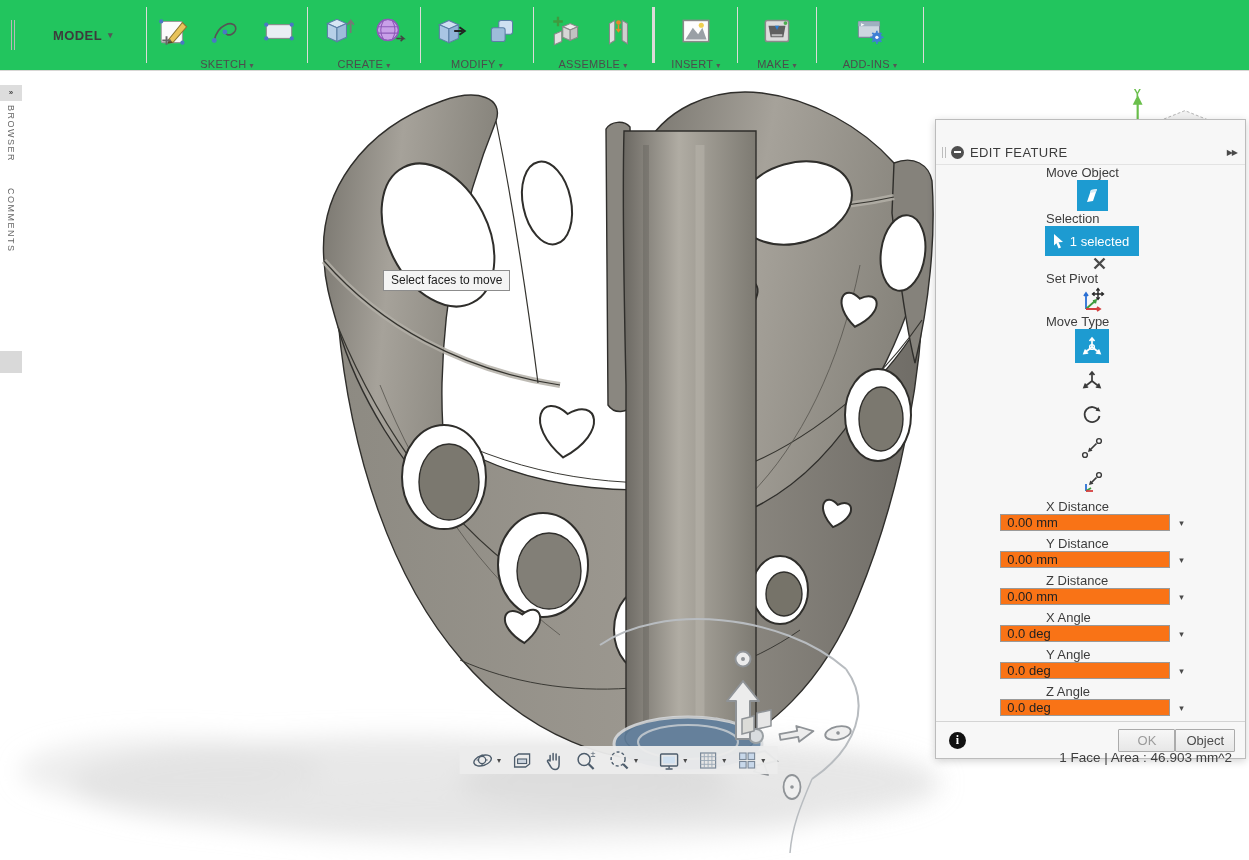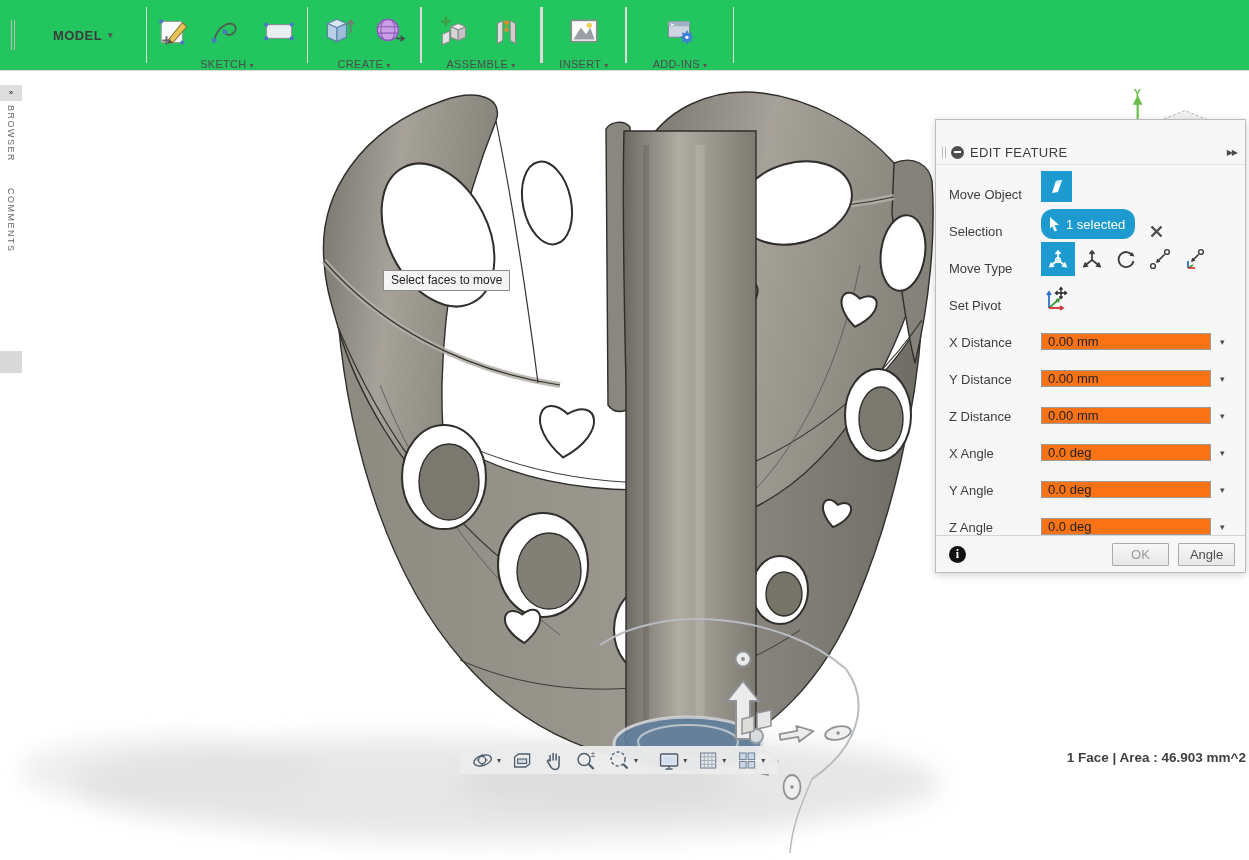--- a/index.html
+++ b/index.html
@@ -47,53 +47,53 @@
   .dialog { position:absolute; left:935px; top:119px; width:311px; background:#f7f7f7;
     border:1px solid #bcbcbc; box-shadow:0 2px 8px rgba(0,0,0,.18); font-size:13px; color:#3d3d3d; }
   .dlg-header { height:25px; display:flex; align-items:center; padding:0 8px 0 6px;
     border-bottom:1px solid #e3e3e3; cursor:move;margin-top:20px; }
   .dlg-grip { display:flex; gap:2px; margin-right:5px; }
   .dlg-grip i { width:1px; height:11px; background:#bdbdbd; display:block; }
   .dlg-collapse { width:13px; height:13px; border-radius:50%; background:#4f4f4f; position:relative; margin-right:6px; cursor:pointer; flex:none; }
   .dlg-collapse::after { content:""; position:absolute; left:3px; top:5.5px; width:7px; height:2px; background:#fff; }
   .dlg-title { letter-spacing:.4px; color:#3c3c3c; }
   .dlg-expand { margin-left:auto; font-size:8px; color:#4a4a4a; letter-spacing:-1px; cursor:pointer; }
-  .dlg-row { display:flex; align-items:flex-end; min-height:37px; padding:0 10px 0 13px; }
+  .dlg-row { display:flex; align-items:center; min-height:37px; padding:0 10px 0 13px;flex-direction:column; }
   .dlg-row .lbl { width:92px; flex:none; }
   .btn-blue { background:#1d9bd1; border:none; display:flex; align-items:center; justify-content:center; cursor:pointer; }
   .move-obj-btn { width:31px; height:31px; }
-  .sel-btn { height:30px; padding:0 10px 0 6px; color:#fff; font-size:13px; gap:4px;border-radius:12px; }
+  .sel-btn { height:30px; padding:0 10px 0 6px; color:#fff; font-size:13px; gap:4px; }
   .x-btn { margin-left:14px; background:none; border:none; cursor:pointer; display:flex; }
   .mt-btn { width:34px; height:34px; border:none; background:transparent; display:flex;
     align-items:center; justify-content:center; cursor:pointer; }
   .mt-btn.active { background:#1d9bd1; }
   .pivot-btn { background:none; border:none; cursor:pointer; display:flex; }
   .dlg-input-wrap { display:flex; align-items:center; }
   .dlg-input { width:170px; height:17px; border:1px solid #9a9a9a; background:#f97316;
     font-family:"Liberation Sans",sans-serif; font-size:13px; color:#222; padding:0 6px; }
   .dd-caret { font-size:9px; color:#4a4a4a; margin-left:9px; cursor:pointer; }
   .dlg-footer { border-top:1px solid #d4d4d4; height:37px; display:flex; align-items:center; padding:0 10px 0 13px; }
   .info-btn { width:17px; height:17px; border-radius:50%; background:#111; color:#fff;
     font-size:12px; font-weight:bold; font-family:"Liberation Serif",serif;
     display:flex; align-items:center; justify-content:center; border:none; cursor:pointer; }
   .dlg-footer .spacer { flex:1; }
   .btn-std { height:23px; min-width:57px; border:1px solid #ababab; border-radius:1px;
     background:linear-gradient(#f7f7f7,#e7e7e7); font-family:"Liberation Sans",sans-serif;
     font-size:13px; padding:0 10px; cursor:pointer; }
-  .btn-ok { color:#9b9b9b; margin-right:9px; }
+  .btn-ok { color:#9b9b9b; }
   .btn-cancel { color:#4c4c4c; }
 
   
   .navbar { position:absolute; left:50%; transform:translateX(-52%); top:746px; height:28px;
     background:rgba(236,236,236,.95); display:flex; align-items:center; padding:0 10px; gap:5px; }
   .nav-btn { display:flex; align-items:center; background:none; border:none; cursor:pointer; padding:0 2px; }
   .nav-caret { font-size:8px; color:#4a4a4a; margin-left:3px; }
 
   
-  .status { position:absolute; right:3px; top:750px; font-size:13.5px; font-weight:bold; color:#3f3f3f; }
+  .status { position:absolute; right:17px; top:750px; font-size:13.5px; font-weight:normal; color:#3f3f3f; }
 </style>
 </head>
 <body>
 
 <div class="root">
 
   <div class="toolbar">
     <div class="tb-grip">
         <i></i>
         <i></i>
@@ -146,20 +146,37 @@
           <path d="M15 6 a10 10 0 0 1 0 20 M15 6 a10 10 0 0 0 0 20 M5.6 13 h18.8 M5.6 19 h18.8 M11 6.9 a18 18 0 0 0 0 18.4 M19 6.9 a18 18 0 0 1 0 18.4" fill="none" stroke="#8d5bb8" stroke-width="1"></path>
           <path d="M23 24 h7 l-3 -2.5 M30 24 l-3 2.5" fill="none" stroke="#444" stroke-width="1.4"></path>
         </svg>
       </div>
       <div class="tb-label">
         <span>CREATE</span><span class="caret">▾</span>
       </div>
     </div>
     <div class="tb-div"></div>
 
+    <div class="tb-group" style="width:112px">
+      <div class="tb-icons">
+        <svg class="ticon" viewBox="0 0 34 34">
+          <polygon points="6,11 15,7 24,11 15,15" fill="#cfe0f2" stroke="#5b7fa6"></polygon>
+          <polygon points="6,11 15,15 15,28 6,24" fill="#a9c6e4" stroke="#5b7fa6"></polygon>
+          <polygon points="15,15 24,11 24,24 15,28" fill="#8fb2d6" stroke="#5b7fa6"></polygon>
+          <path d="M20 17 h8 M25 13.5 L30 17 L25 20.5" fill="none" stroke="#222" stroke-width="1.8"></path>
+        </svg>
+        <svg class="ticon" viewBox="0 0 34 34">
+          <rect x="13" y="7" width="13" height="13" rx="2" fill="#cfe0f2" stroke="#5b7fa6"></rect>
+          <rect x="6" y="14" width="13" height="13" rx="2" fill="#9dbcda" stroke="#5b7fa6"></rect>
+        </svg>
+      </div>
+      <div class="tb-label">
+        <span>MODIFY</span><span class="caret">▾</span>
+      </div>
+    </div>
     <div class="tb-div"></div>
 
     <div class="tb-group" style="width:118px">
       <div class="tb-icons">
         <svg class="ticon" viewBox="0 0 34 34">
           <polygon points="13,13 20,10 27,13 20,16" fill="#ececec" stroke="#8a8a8a"></polygon>
           <polygon points="13,13 20,16 20,26 13,23" fill="#d6d6d6" stroke="#8a8a8a"></polygon>
           <polygon points="20,16 27,13 27,23 20,26" fill="#c2c2c2" stroke="#8a8a8a"></polygon>
           <polygon points="5,20 12,17 12,27 5,30" fill="#e2e2e2" stroke="#8a8a8a"></polygon>
           <path d="M4 8 h9 M8.5 3.5 v9" stroke="#3f9b3f" stroke-width="2.2" fill="none"></path>
@@ -188,20 +205,34 @@
           <polygon points="7,25 14,14 19,20 23,14 27,25" fill="#9aa0a6"></polygon>
           <circle cx="22" cy="11.5" r="2.4" fill="#f0d050"></circle>
         </svg>
       </div>
       <div class="tb-label">
         <span>INSERT</span><span class="caret">▾</span>
       </div>
     </div>
     <div class="tb-div"></div>
 
+    <div class="tb-group" style="width:78px">
+      <div class="tb-icons">
+        <svg class="ticon" viewBox="0 0 34 34">
+          <rect x="6" y="7" width="22" height="20" rx="2" fill="#dcdcdc" stroke="#8a8a8a" stroke-width="1.4"></rect>
+          <polygon points="9,12 25,12 23,23 11,23" fill="#5f5f5f"></polygon>
+          <polygon points="15,12 19,12 17,16" fill="#2a7fd4"></polygon>
+          <rect x="12" y="20" width="10" height="2" fill="#bdbdbd"></rect>
+          <circle cx="25" cy="9.5" r="1.8" fill="#4caf50"></circle>
+        </svg>
+      </div>
+      <div class="tb-label">
+        <span>MAKE</span><span class="caret">▾</span>
+      </div>
+    </div>
     <div class="tb-div"></div>
 
     <div class="tb-group" style="width:106px">
       <div class="tb-icons">
         <svg class="ticon" viewBox="0 0 34 34">
           <rect x="6" y="8" width="20" height="15" rx="1" fill="#cdd6e0" stroke="#7a8898"></rect>
           <rect x="6" y="8" width="20" height="4.5" fill="#9fb0c0"></rect>
           <path d="M8.5 10.2 l2 0.8 -2 0.8" stroke="#fff" stroke-width="1" fill="none"></path>
           <circle cx="23.5" cy="23" r="4.6" fill="#3f7fd4"></circle>
           <path d="M23.5 16.8 v2 M23.5 27.2 v2 M17.3 23 h2 M27.7 23 h2 M19.2 18.7 l1.4 1.4 M26.4 25.9 l1.4 1.4 M19.2 27.3 l1.4 -1.4 M26.4 20.1 l1.4 -1.4" stroke="#3f7fd4" stroke-width="1.6"></path>
@@ -384,82 +415,82 @@
         <span>1 selected</span>
       </button>
       <button class="x-btn">
         <svg width="15" height="15" viewBox="0 0 15 15">
           <path d="M2.5 2.5 L12.5 12.5 M12.5 2.5 L2.5 12.5" stroke="#4a4a4a" stroke-width="2.4"></path>
         </svg>
       </button>
     </div>
 
     <div class="dlg-row">
-      <span class="lbl">Move Type</span>
-      <button class="mt-btn active">
-        <svg width="24" height="24" viewBox="0 0 24 24">
-          <g stroke="#ffffff" stroke-width="1.7" fill="none">
-            <path d="M12 13 V5 M9.5 7 L12 4 L14.5 7"></path>
-            <path d="M12 13 L5 18.5 M5.5 15.5 L4 19.5 L8.2 19"></path>
-            <path d="M12 13 L19 18.5 M18.5 15.5 L20 19.5 L15.8 19"></path>
-          </g>
-          <circle cx="12" cy="13" r="2.4" fill="none" stroke="#ffffff" stroke-width="1.4"></circle>
-        </svg>
-      </button>
-      <button class="mt-btn">
-        <svg width="24" height="24" viewBox="0 0 24 24">
-          <g stroke="#3a3a3a" stroke-width="1.7" fill="none">
-            <path d="M12 13 V5 M9.5 7 L12 4 L14.5 7"></path>
-            <path d="M12 13 L5 18.5 M5.5 15.5 L4 19.5 L8.2 19"></path>
-            <path d="M12 13 L19 18.5 M18.5 15.5 L20 19.5 L15.8 19"></path>
-          </g>
-        </svg>
-      </button>
-      <button class="mt-btn">
-        <svg width="24" height="24" viewBox="0 0 24 24">
-          <path d="M18.5 8.5 A7.5 7.5 0 1 0 19.5 14" fill="none" stroke="#3a3a3a" stroke-width="1.8"></path>
-          <polygon points="15.5,8.8 20.5,9.5 18.2,4.9" fill="#3a3a3a"></polygon>
-        </svg>
-      </button>
-      <button class="mt-btn">
-        <svg width="24" height="24" viewBox="0 0 24 24">
-          <circle cx="19" cy="5" r="2.4" fill="none" stroke="#3a3a3a" stroke-width="1.4"></circle>
-          <circle cx="5" cy="19" r="2.4" fill="none" stroke="#3a3a3a" stroke-width="1.4"></circle>
-          <path d="M16.5 7.5 L9.5 14.5" stroke="#3a3a3a" stroke-width="1.7"></path>
-          <polygon points="8,16 12.5,14.8 9.2,11.5" fill="#3a3a3a"></polygon>
-        </svg>
-      </button>
-      <button class="mt-btn">
-        <svg width="24" height="24" viewBox="0 0 24 24">
-          <circle cx="19" cy="5" r="2.4" fill="none" stroke="#3a3a3a" stroke-width="1.4"></circle>
-          <path d="M16.5 7.5 L10.5 13.5" stroke="#3a3a3a" stroke-width="1.7"></path>
-          <polygon points="9,15 13.5,13.8 10.2,10.5" fill="#3a3a3a"></polygon>
-          <path d="M6 21 V14" stroke="#2a6fd4" stroke-width="1.8"></path>
-          <path d="M6 21 L11 18" stroke="#3f9b3f" stroke-width="1.8"></path>
-          <path d="M6 21 H13" stroke="#d43f3f" stroke-width="1.8"></path>
-        </svg>
-      </button>
-    </div>
-
-    <div class="dlg-row">
       <span class="lbl">Set Pivot</span>
       <button class="pivot-btn">
         <svg width="28" height="28" viewBox="0 0 28 28">
           <path d="M8 23 V8 M6 10 L8 7 L10 10" stroke="#2a6fd4" stroke-width="1.8" fill="none"></path>
           <path d="M8 23 L17 15 M15 15.2 L18 14.2 L17.2 17.4" stroke="#3f9b3f" stroke-width="1.8" fill="none"></path>
           <path d="M8 23 H21 M19 21 L22 23 L19 25" stroke="#d43f3f" stroke-width="1.8" fill="none"></path>
           <g stroke="#222" stroke-width="1.4" fill="none">
             <path d="M15 8 H25 M20 3 V13"></path>
             <path d="M16.6 6.4 L14.6 8 L16.6 9.6 M23.4 6.4 L25.4 8 L23.4 9.6 M18.4 4.6 L20 2.6 L21.6 4.6 M18.4 11.4 L20 13.4 L21.6 11.4"></path>
           </g>
         </svg>
       </button>
     </div>
 
     <div class="dlg-row">
+      <span class="lbl">Move Type</span>
+      <button class="mt-btn active">
+        <svg width="24" height="24" viewBox="0 0 24 24">
+          <g stroke="#ffffff" stroke-width="1.7" fill="none">
+            <path d="M12 13 V5 M9.5 7 L12 4 L14.5 7"></path>
+            <path d="M12 13 L5 18.5 M5.5 15.5 L4 19.5 L8.2 19"></path>
+            <path d="M12 13 L19 18.5 M18.5 15.5 L20 19.5 L15.8 19"></path>
+          </g>
+          <circle cx="12" cy="13" r="2.4" fill="none" stroke="#ffffff" stroke-width="1.4"></circle>
+        </svg>
+      </button>
+      <button class="mt-btn">
+        <svg width="24" height="24" viewBox="0 0 24 24">
+          <g stroke="#3a3a3a" stroke-width="1.7" fill="none">
+            <path d="M12 13 V5 M9.5 7 L12 4 L14.5 7"></path>
+            <path d="M12 13 L5 18.5 M5.5 15.5 L4 19.5 L8.2 19"></path>
+            <path d="M12 13 L19 18.5 M18.5 15.5 L20 19.5 L15.8 19"></path>
+          </g>
+        </svg>
+      </button>
+      <button class="mt-btn">
+        <svg width="24" height="24" viewBox="0 0 24 24">
+          <path d="M18.5 8.5 A7.5 7.5 0 1 0 19.5 14" fill="none" stroke="#3a3a3a" stroke-width="1.8"></path>
+          <polygon points="15.5,8.8 20.5,9.5 18.2,4.9" fill="#3a3a3a"></polygon>
+        </svg>
+      </button>
+      <button class="mt-btn">
+        <svg width="24" height="24" viewBox="0 0 24 24">
+          <circle cx="19" cy="5" r="2.4" fill="none" stroke="#3a3a3a" stroke-width="1.4"></circle>
+          <circle cx="5" cy="19" r="2.4" fill="none" stroke="#3a3a3a" stroke-width="1.4"></circle>
+          <path d="M16.5 7.5 L9.5 14.5" stroke="#3a3a3a" stroke-width="1.7"></path>
+          <polygon points="8,16 12.5,14.8 9.2,11.5" fill="#3a3a3a"></polygon>
+        </svg>
+      </button>
+      <button class="mt-btn">
+        <svg width="24" height="24" viewBox="0 0 24 24">
+          <circle cx="19" cy="5" r="2.4" fill="none" stroke="#3a3a3a" stroke-width="1.4"></circle>
+          <path d="M16.5 7.5 L10.5 13.5" stroke="#3a3a3a" stroke-width="1.7"></path>
+          <polygon points="9,15 13.5,13.8 10.2,10.5" fill="#3a3a3a"></polygon>
+          <path d="M6 21 V14" stroke="#2a6fd4" stroke-width="1.8"></path>
+          <path d="M6 21 L11 18" stroke="#3f9b3f" stroke-width="1.8"></path>
+          <path d="M6 21 H13" stroke="#d43f3f" stroke-width="1.8"></path>
+        </svg>
+      </button>
+    </div>
+
+    <div class="dlg-row">
       <span class="lbl">X Distance</span>
       <span class="dlg-input-wrap">
         <input class="dlg-input" value="0.00 mm" style="">
         <span class="dd-caret">▾</span>
       </span>
     </div>
     <div class="dlg-row">
       <span class="lbl">Y Distance</span>
       <span class="dlg-input-wrap">
         <input class="dlg-input" value="0.00 mm" style="">
@@ -492,21 +523,21 @@
       <span class="dlg-input-wrap">
         <input class="dlg-input" value="0.0 deg" style="">
         <span class="dd-caret">▾</span>
       </span>
     </div>
 
     <div class="dlg-footer">
       <button class="info-btn">i</button>
       <span class="spacer"></span>
       <button class="btn-std btn-ok">OK</button>
-      <button class="btn-std btn-cancel">Angle</button>
+      <button class="btn-std btn-cancel">Object</button>
     </div>
   </div>
 
   <div class="navbar">
     <button class="nav-btn">
       <svg width="23" height="23" viewBox="0 0 23 23">
         <ellipse cx="11" cy="11.5" rx="9" ry="5" fill="none" stroke="#4e5d6c" stroke-width="1.4" transform="rotate(-18 11 11.5)"></ellipse>
         <circle cx="10.5" cy="11" r="3.6" fill="none" stroke="#4e5d6c" stroke-width="1.3"></circle>
         <path d="M10.5 5.5 v2 M10.5 14.5 v2 M5 11 h2 M14 11 h2" stroke="#4e5d6c" stroke-width="1.2"></path>
       </svg>

